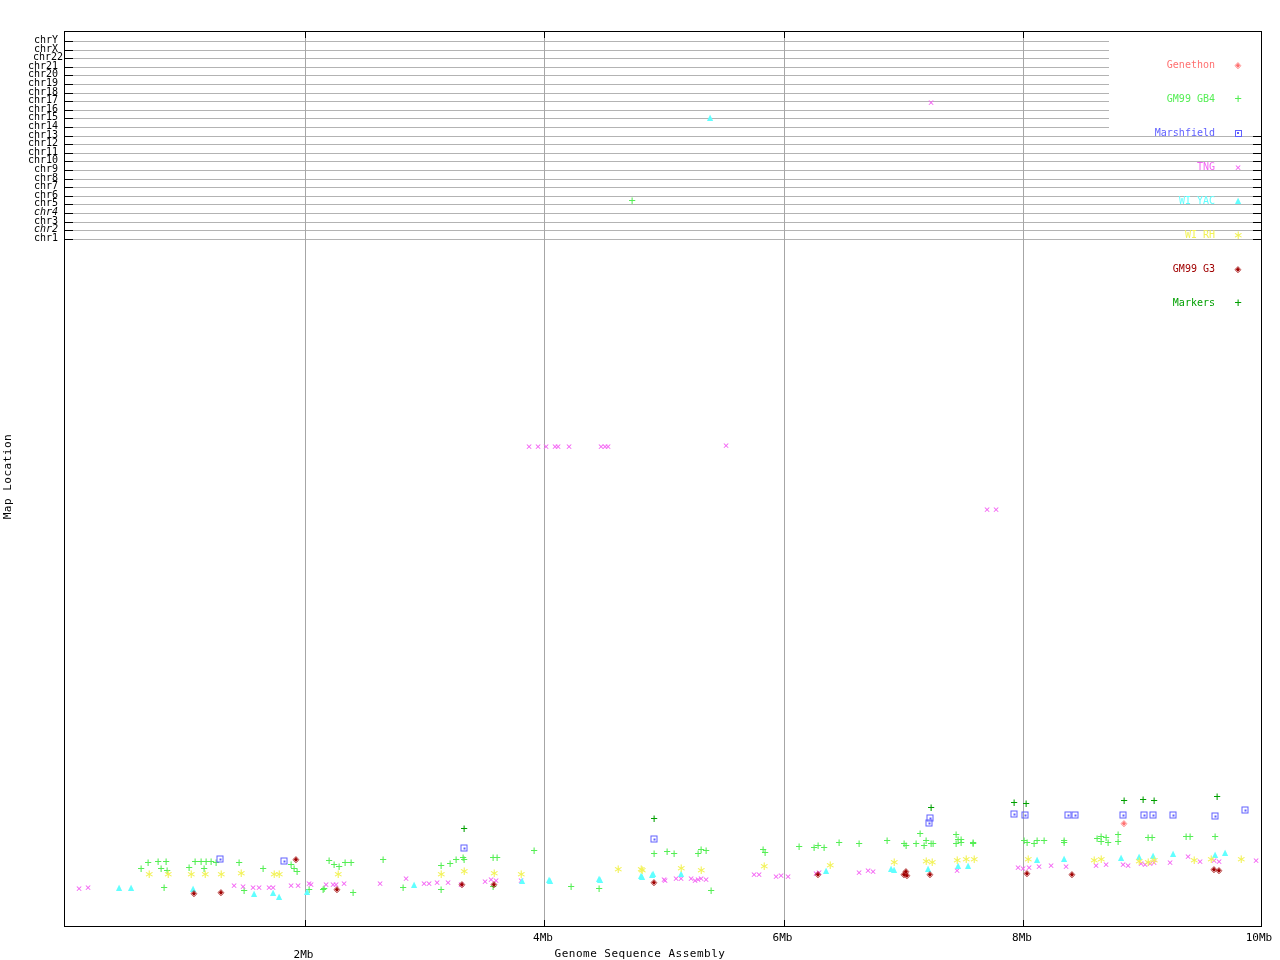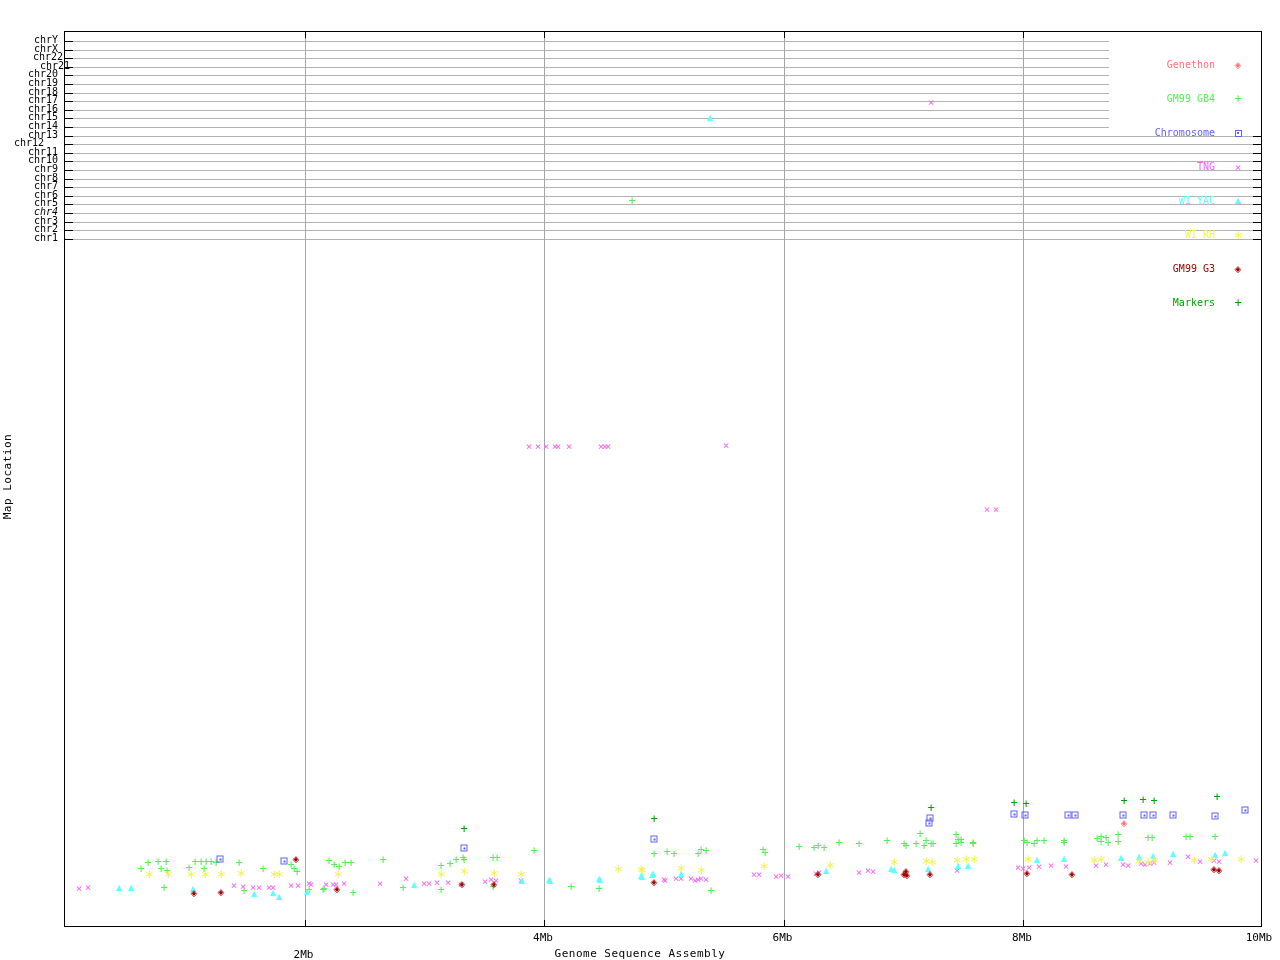--- a/index.html
+++ b/index.html
@@ -140,21 +140,21 @@
             <span class="pt diamond-dot lsym" style="color: rgb(255, 112, 112);">◈</span>
           </div>
         </div>
         <div class="legend-row">
           <div class="legend-label" style="color: rgb(85, 238, 85);">GM99 GB4</div>
           <div class="legend-sym">
             <span class="pt plus lsym" style="color: rgb(85, 238, 85);">+</span>
           </div>
         </div>
         <div class="legend-row">
-          <div class="legend-label" style="color: rgb(96, 96, 255);">Chromosome</div>
+          <div class="legend-label" style="color: rgb(96, 96, 255);">Marshfield</div>
           <div class="legend-sym">
             <span class="pt square-dot lsym" style="color: rgb(96, 96, 255);"></span>
           </div>
         </div>
         <div class="legend-row">
           <div class="legend-label" style="color: rgb(244, 100, 244);">TNG</div>
           <div class="legend-sym">
             <span class="pt cross lsym" style="color: rgb(244, 100, 244);">×</span>
           </div>
         </div>
@@ -468,40 +468,40 @@
         <span class="pt plus" style="color: rgb(0, 160, 0); left: 1078px; top: 768px;">+</span>
         <span class="pt plus" style="color: rgb(0, 160, 0); left: 1089px; top: 769px;">+</span>
         <span class="pt plus" style="color: rgb(0, 160, 0); left: 1152px; top: 765px;">+</span>
       </div>
   </div>
 
   <div id="chromlabels">
       <div class="chromlabel" style="top: 40px; right: 1222px; left: 0px; text-align: right;">chrY</div>
       <div class="chromlabel" style="top: 48.6px; right: 1222px; left: 0px; text-align: right;">chrX</div>
       <div class="chromlabel" style="top: 57.2px; right: 1222px; left: 0px; text-align: right; margin-left: 33px;">chr22</div>
-      <div class="chromlabel" style="top: 65.8px; right: 1222px; left: 12px; text-align: right; padding-left: 28px;">chr21</div>
+      <div class="chromlabel" style="top: 65.8px; right: 1222px; left: 0px; text-align: right; padding-left: 28px;">chr21</div>
       <div class="chromlabel" style="top: 74.4px; right: 1222px; left: 0px; text-align: right;">chr20</div>
       <div class="chromlabel" style="top: 83px; right: 1222px; left: 0px; text-align: right;">chr19</div>
       <div class="chromlabel" style="top: 91.6px; right: 1222px; left: 9px; text-align: right;">chr18</div>
       <div class="chromlabel" style="top: 100.2px; right: 1222px; left: 0px; text-align: right;">chr17</div>
       <div class="chromlabel" style="top: 108.8px; right: 1222px; left: 0px; text-align: right;">chr16</div>
       <div class="chromlabel" style="top: 117.4px; right: 1222px; left: 0px; text-align: right;">chr15</div>
       <div class="chromlabel" style="top: 126px; right: 1222px; left: 0px; text-align: right;">chr14</div>
       <div class="chromlabel" style="top: 134.6px; right: 1222px; left: 0px; text-align: right;">chr13</div>
-      <div class="chromlabel" style="top: 143.2px; right: 1222px; left: 0px; text-align: center;">chr12</div>
+      <div class="chromlabel" style="top: 143.2px; right: 1222px; left: 0px; text-align: right;">chr12</div>
       <div class="chromlabel" style="top: 151.8px; right: 1222px; left: 0px; text-align: right;">chr11</div>
       <div class="chromlabel" style="top: 160.4px; right: 1222px; left: 0px; text-align: right;">chr10</div>
       <div class="chromlabel" style="top: 169px; right: 1222px; left: 0px; text-align: right;">chr9</div>
       <div class="chromlabel" style="top: 177.6px; right: 1222px; left: 0px; text-align: right;">chr8</div>
       <div class="chromlabel" style="top: 186.2px; right: 1222px; left: 0px; text-align: right;">chr7</div>
       <div class="chromlabel" style="top: 194.8px; right: 1222px; left: 0px; text-align: right;">chr6</div>
       <div class="chromlabel" style="top: 203.4px; right: 1222px; left: 0px; text-align: right;">chr5</div>
       <div class="chromlabel" style="top: 212px; right: 1222px; left: 0px; text-align: right; font-style: italic;">chr4</div>
       <div class="chromlabel" style="top: 220.6px; right: 1222px; left: 0px; text-align: right;">chr3</div>
-      <div class="chromlabel" style="top: 229.2px; right: 1222px; left: 0px; text-align: right;">chr2</div>
+      <div class="chromlabel" style="top: 229.2px; right: 1222px; left: 0px; text-align: right; font-style: italic;">chr2</div>
       <div class="chromlabel" style="top: 237.8px; right: 1222px; left: 0px; text-align: right;">chr1</div>
     </div>
   <div id="xticklabels">
       <div class="xticklabel" style="left: 303.5px; margin-top: 17px;">2Mb</div>
       <div class="xticklabel" style="left: 543px;">4Mb</div>
       <div class="xticklabel" style="left: 782.5px;">6Mb</div>
       <div class="xticklabel" style="left: 1022px;">8Mb</div>
       <div class="xticklabel" style="left: 1259px;">10Mb</div>
     </div>
 

